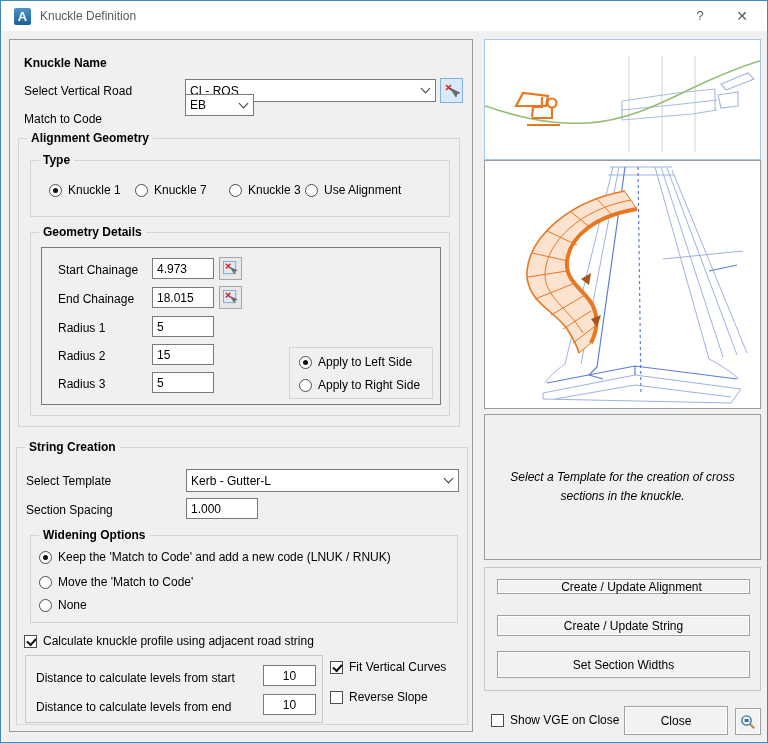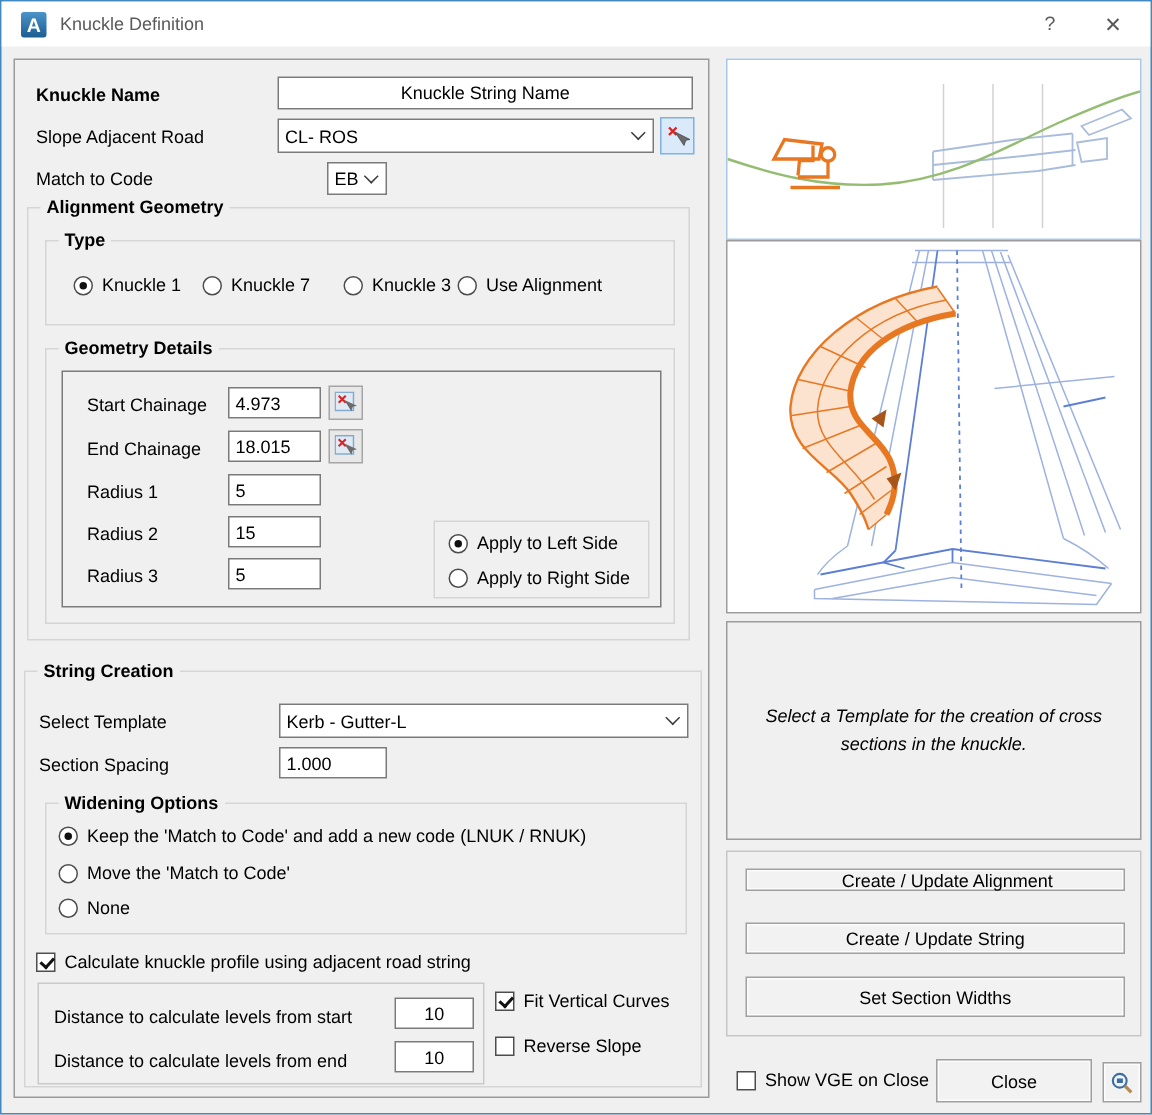--- a/index.html
+++ b/index.html
@@ -74,36 +74,35 @@
   <div class="titlebar">
     <div class="app-icon">A</div>
     <div class="title-text">Knuckle Definition</div>
     <div class="tb-btn tb-help">?</div>
     <div class="tb-btn tb-close">✕</div>
   </div>
 
   <div class="panel" style="left:8px; top:38px; width:464px; height:693px; border-color:#9a9a9a;">
 
     <div class="lbl b" style="left:14px; top:16px;">Knuckle Name</div>
-    <div class="tbox center" style="left:175px; top:11px; width:277px; height:22px;">Knuckle String Name</div>
-
-    <div class="lbl" style="left:14px; top:44px;">Slope Adjacent Road</div>
+
+    <div class="lbl" style="left:14px; top:44px;">Select Vertical Road</div>
     <div class="combo" style="left:175px; top:39px; width:251px; height:23px;">
       <span class="val">CL- ROS</span>
       <span class="chev"></span>
     </div>
     <div class="pickbtn" style="left:430px; top:38px;">
       <svg width="16" height="16" viewBox="0 0 16 16">
         <path d="M2 2 L7 7 M7 2 L2 7" stroke="#d22" stroke-width="1.6" fill="none"></path>
         <path d="M6 5 L12 14 L13.2 10.5 L16 10 Z" fill="#6b6b6b" stroke="#444" stroke-width="0.5"></path>
       </svg>
     </div>
 
     <div class="lbl" style="left:14px; top:72px;">Match to Code</div>
-    <div class="combo" style="left:175px; top:68px; width:40px; height:22px;margin-left:33px;">
+    <div class="combo" style="left:175px; top:54px; width:69px; height:22px;">
       <span class="val">EB</span>
       <span class="chev"></span>
     </div>
 
     <div class="groupbox" style="left:8px; top:98px; width:442px; height:289px;">
       <span class="gb-label">Alignment Geometry</span>
 
       <div class="groupbox" style="left:11px; top:21px; width:420px; height:57px;">
         <span class="gb-label">Type</span>
         <div class="opt" style="left:18px; top:22px;">

